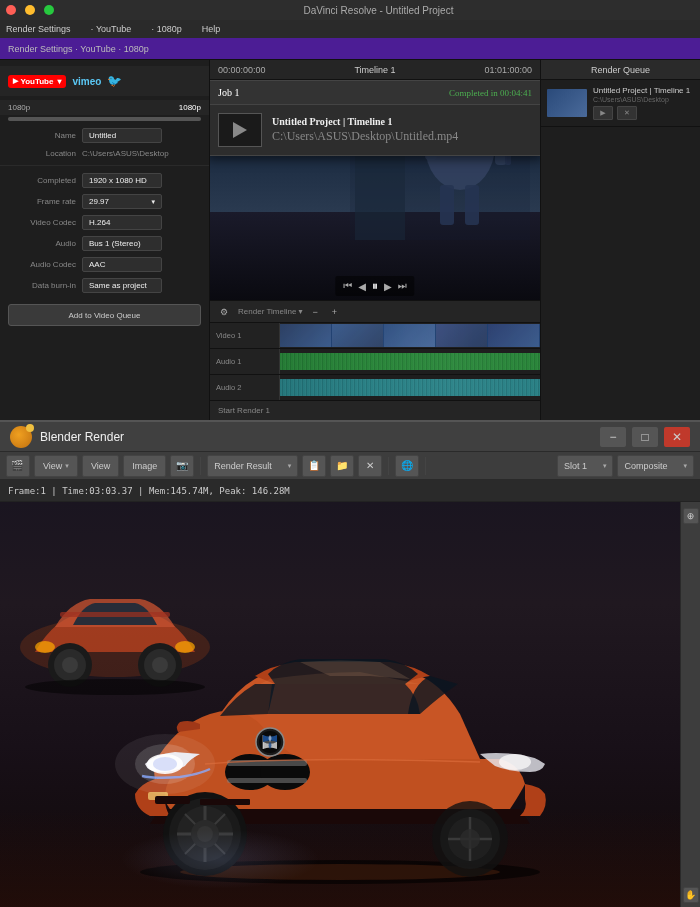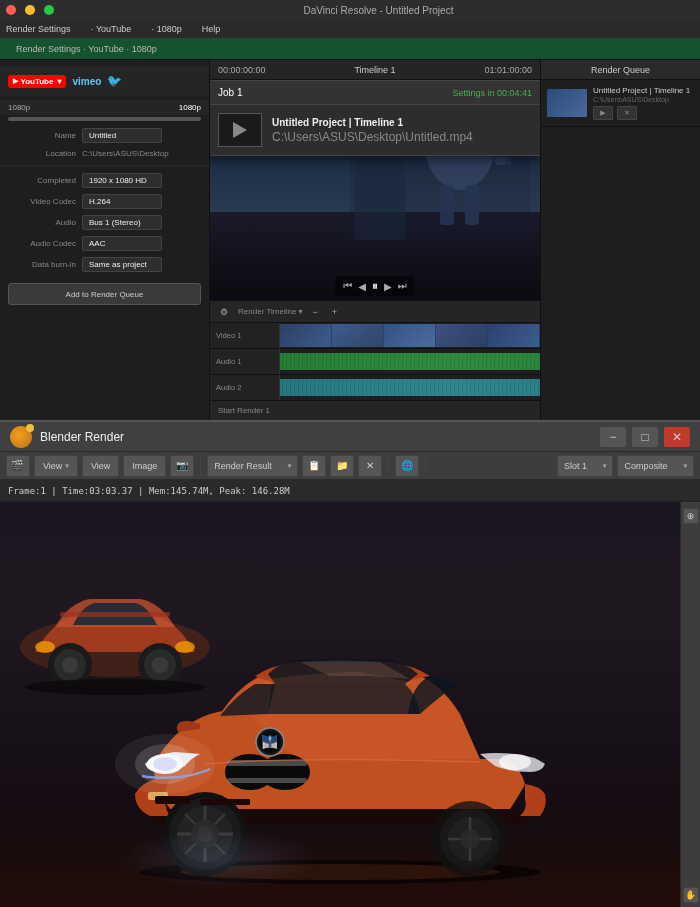--- a/index.html
+++ b/index.html
@@ -56,24 +56,24 @@
     .menu-item {
       font-size: 9px;
       color: #ccc;
       cursor: pointer;
     }
 
     
     #render-toolbar {
       width: 100%;
       height: 22px;
-      background: #14532d;
-      display: flex;
-      align-items: center;
-      padding: 0 16px;
+      background: #4c1d95;
+      display: flex;
+      align-items: center;
+      padding: 0 8px;
       gap: 10px;
       border-bottom: 1px solid #111;
     }
     .render-toolbar-label {
       font-size: 9px;
       color: #bbb;
     }
 
     
     #davinci-main {
@@ -231,20 +231,21 @@
       position: absolute;
       top: 0;
       left: 50%;
       transform: translateX(-50%);
       width: 336px;
       background: #2d2d2d;
       border: 1px solid #444;
       box-shadow: 0 3px 12px rgba(0,0,0,0.6);
       z-index: 20;
       border-radius: 2px;
+      font-family: Liberation Serif, serif;
     }
     #job1-header {
       display: flex;
       align-items: center;
       justify-content: space-between;
       padding: 6px 10px;
       background: #333;
       border-bottom: 1px solid #444;
     }
     #job1-title { font-size: 10px; color: #fff; }
@@ -663,20 +664,27 @@
 
       <div style="height:1px; background:#2a2a2a; margin: 4px 0;"></div>
 
       <div class="setting-row">
         <span class="setting-label">Completed</span>
         <span class="setting-value">
           <span>1920 x 1080 HD</span>
         </span>
       </div>
 
+      <div class="setting-row">
+        <span class="setting-label">Frame rate</span>
+        <span class="setting-value">
+          <span>29.97</span>
+          <span style="font-size:7px;">▾</span>
+        </span>
+      </div>
 
 
       <div class="setting-row">
         <span class="setting-label">Video Codec</span>
         <span class="setting-value-plain">H.264</span>
       </div>
 
       <div class="setting-row">
         <span class="setting-label">Audio</span>
         <span class="setting-value-plain">Bus 1 (Stereo)</span>
@@ -686,21 +694,21 @@
         <span class="setting-label">Audio Codec</span>
         <span class="setting-value-plain">AAC</span>
       </div>
 
       <div class="setting-row">
         <span class="setting-label">Data burn-in</span>
         <span class="setting-value-plain">Same as project</span>
       </div>
 
       <div id="add-to-render-btn">
-        <span>Add to Render Queue</span>
+        <span>Add to Video Queue</span>
       </div>
 
     </div>
 
     <div id="center-panel">
 
       <div id="timecode-bar">
         <span>00:00:00:00</span>
         <span style="font-size:9px;color:#ccc;">Timeline 1</span>
         <span>01:01:00:00</span>
@@ -747,21 +755,21 @@
             <span style="color:#aaa;font-size:10px;">◀</span>
             <span style="color:#fff;font-size:12px;">⏸</span>
             <span style="color:#aaa;font-size:10px;">▶</span>
             <span style="color:#aaa;font-size:10px;">⏭</span>
           </div>
         </div>
 
         <div id="job1-popup">
           <div id="job1-header">
             <span id="job1-title">Job 1</span>
-            <span id="job1-status">Settings in 00:04:41</span>
+            <span id="job1-status">Completed in 00:04:41</span>
           </div>
           <div id="job1-body">
             <div class="job1-thumb">
               <div class="job1-thumb-play"></div>
             </div>
             <div class="job1-info">
               <div class="job1-project-name">Untitled Project | Timeline 1</div>
               <div class="job1-path">C:\Users\ASUS\Desktop\Untitled.mp4</div>
             </div>
           </div>

